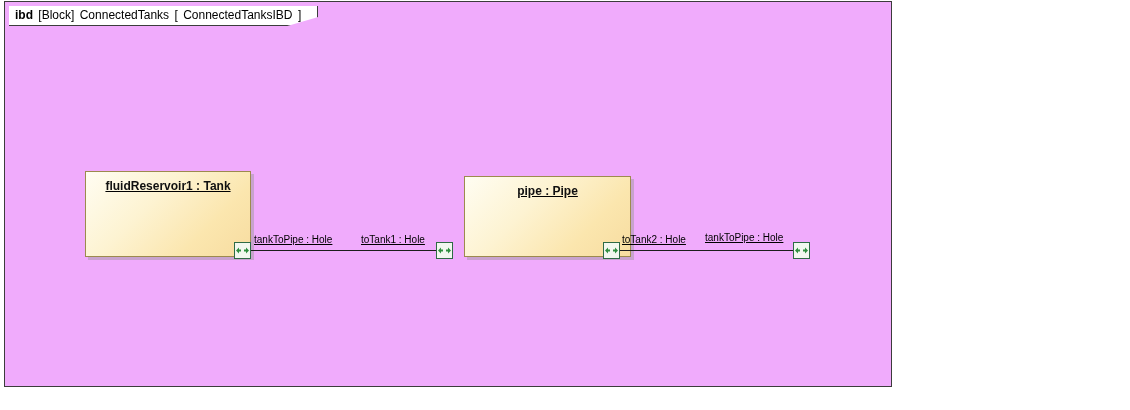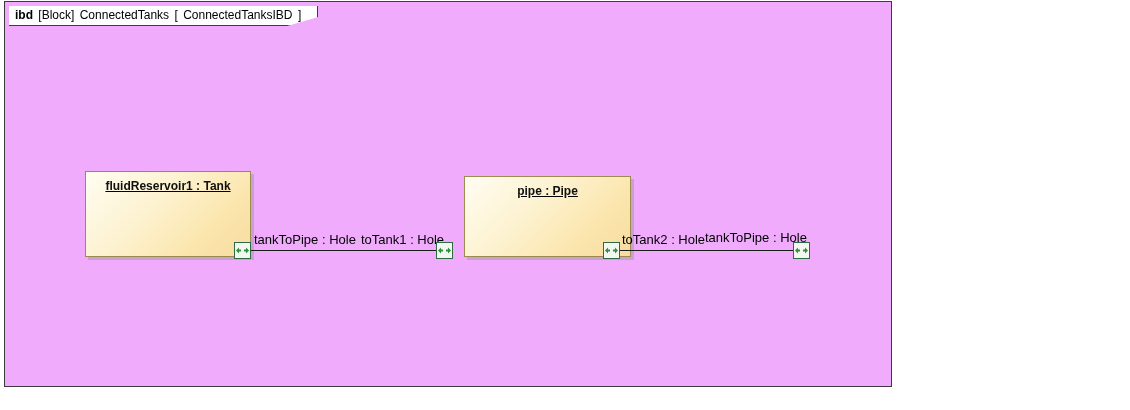--- a/index.html
+++ b/index.html
@@ -91,24 +91,25 @@
     display: flex;
     align-items: center;
     justify-content: center;
     z-index: 6;
   }
   .port svg { display: block; }
 
   
   .port-label {
     position: absolute;
-    font-size: 13px;
+    font-size: 10px;
     color: #000000;
     white-space: nowrap;
     line-height: 13px;
+    text-decoration: underline;
   }
 
   
   .connector {
     position: absolute;
     height: 0;
     border-top: 1px solid #1c1c1c;
     z-index: 3;
   }
 </style>

